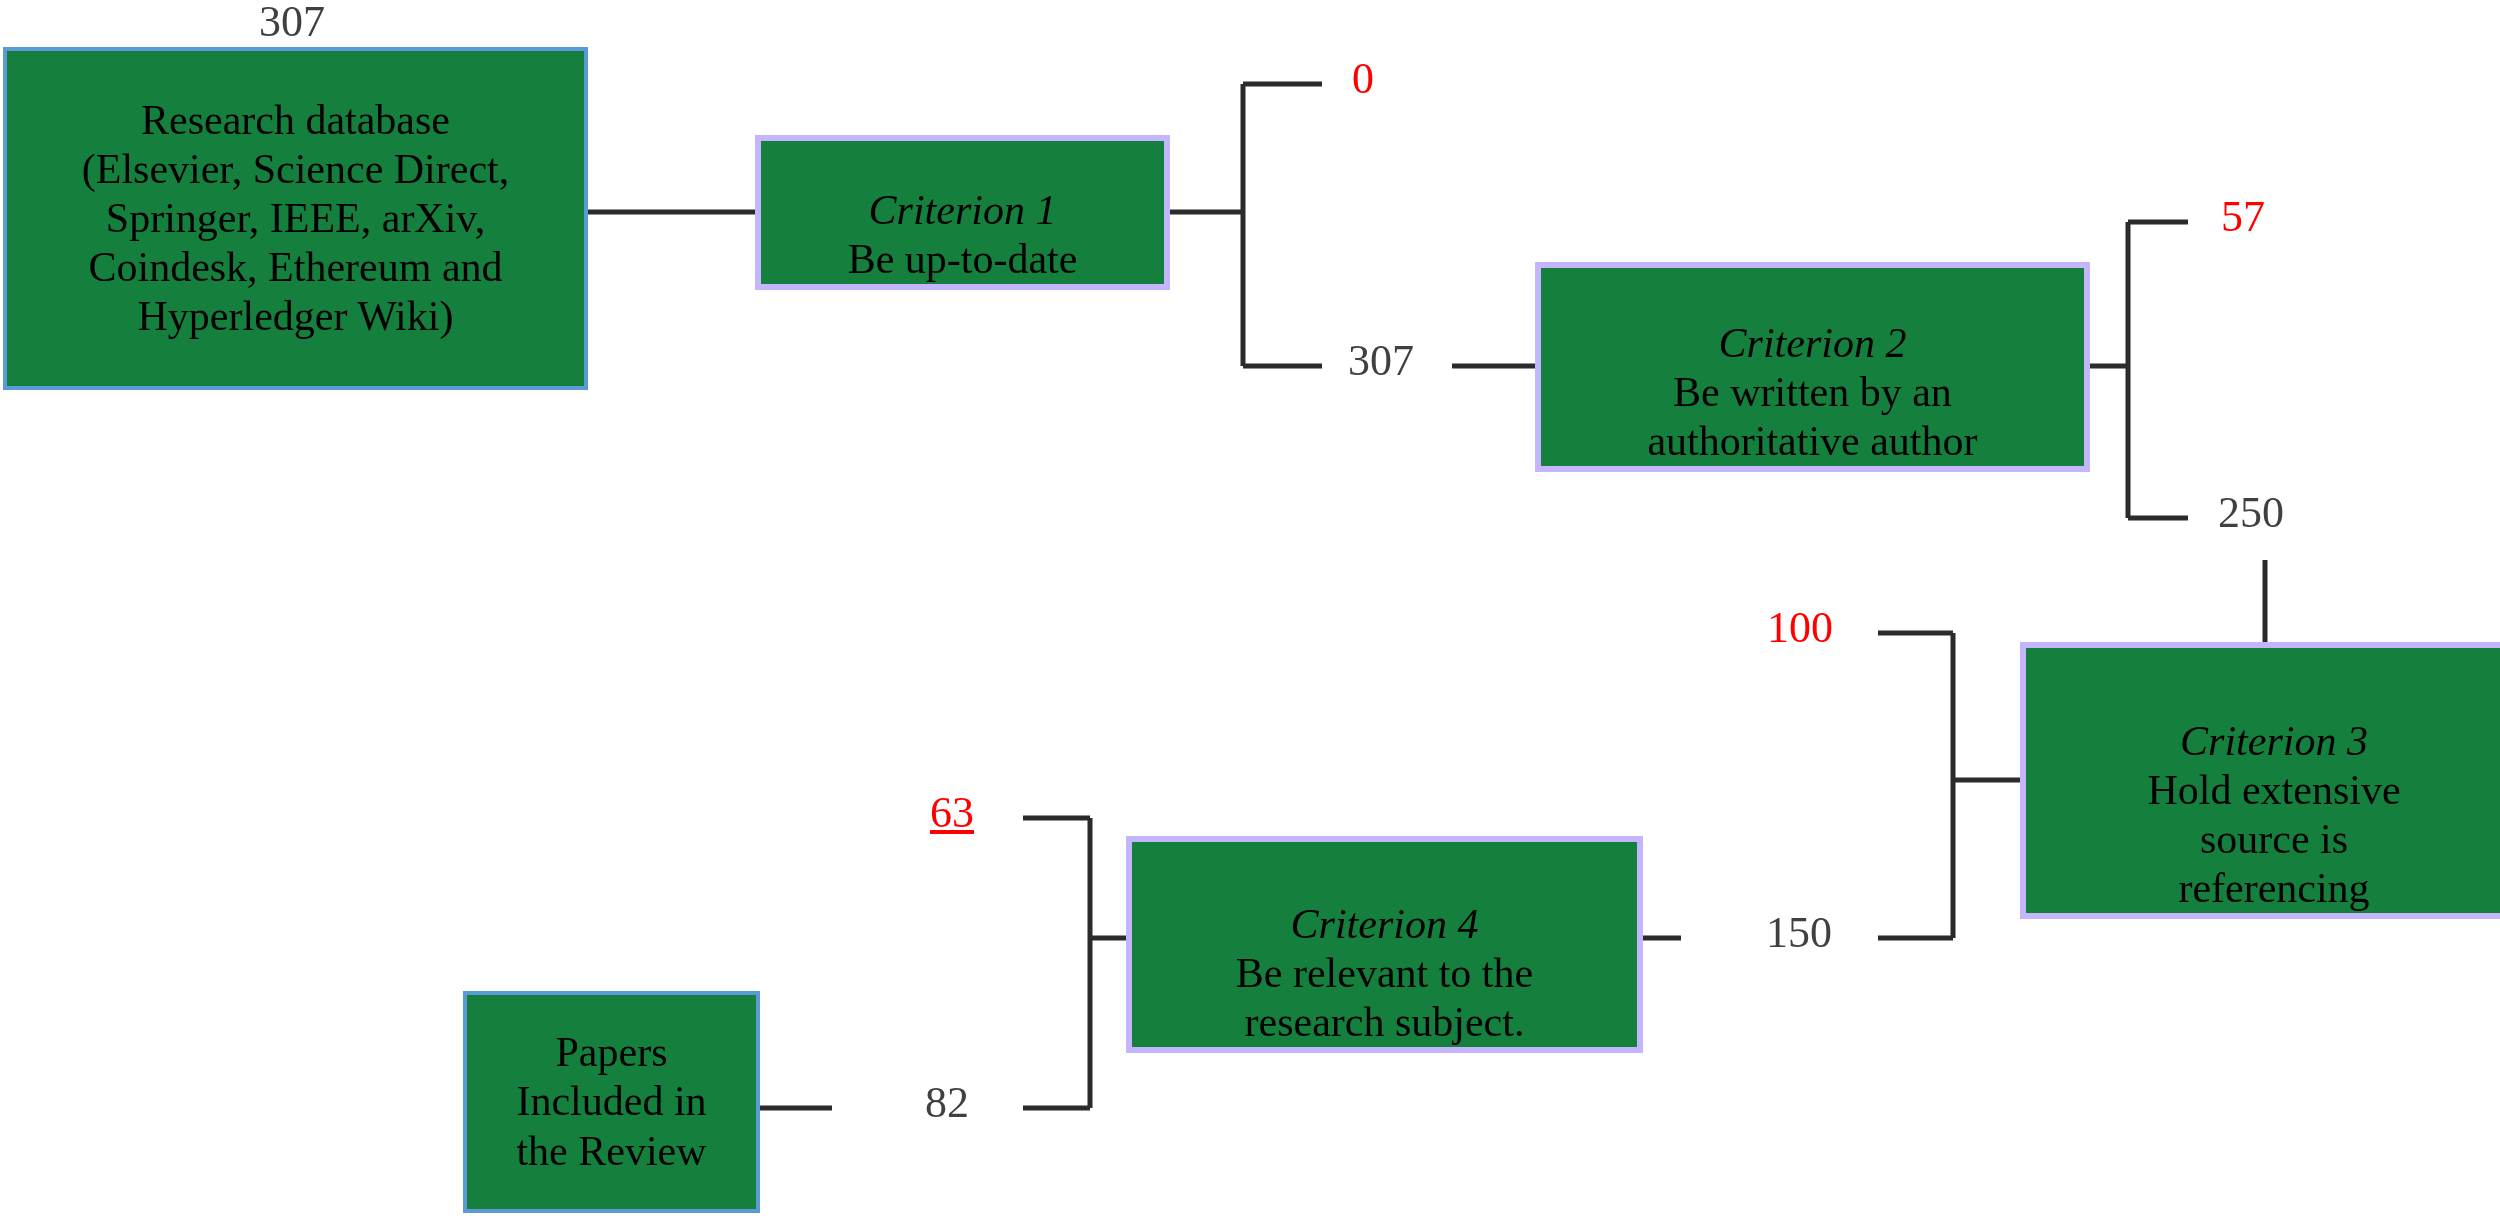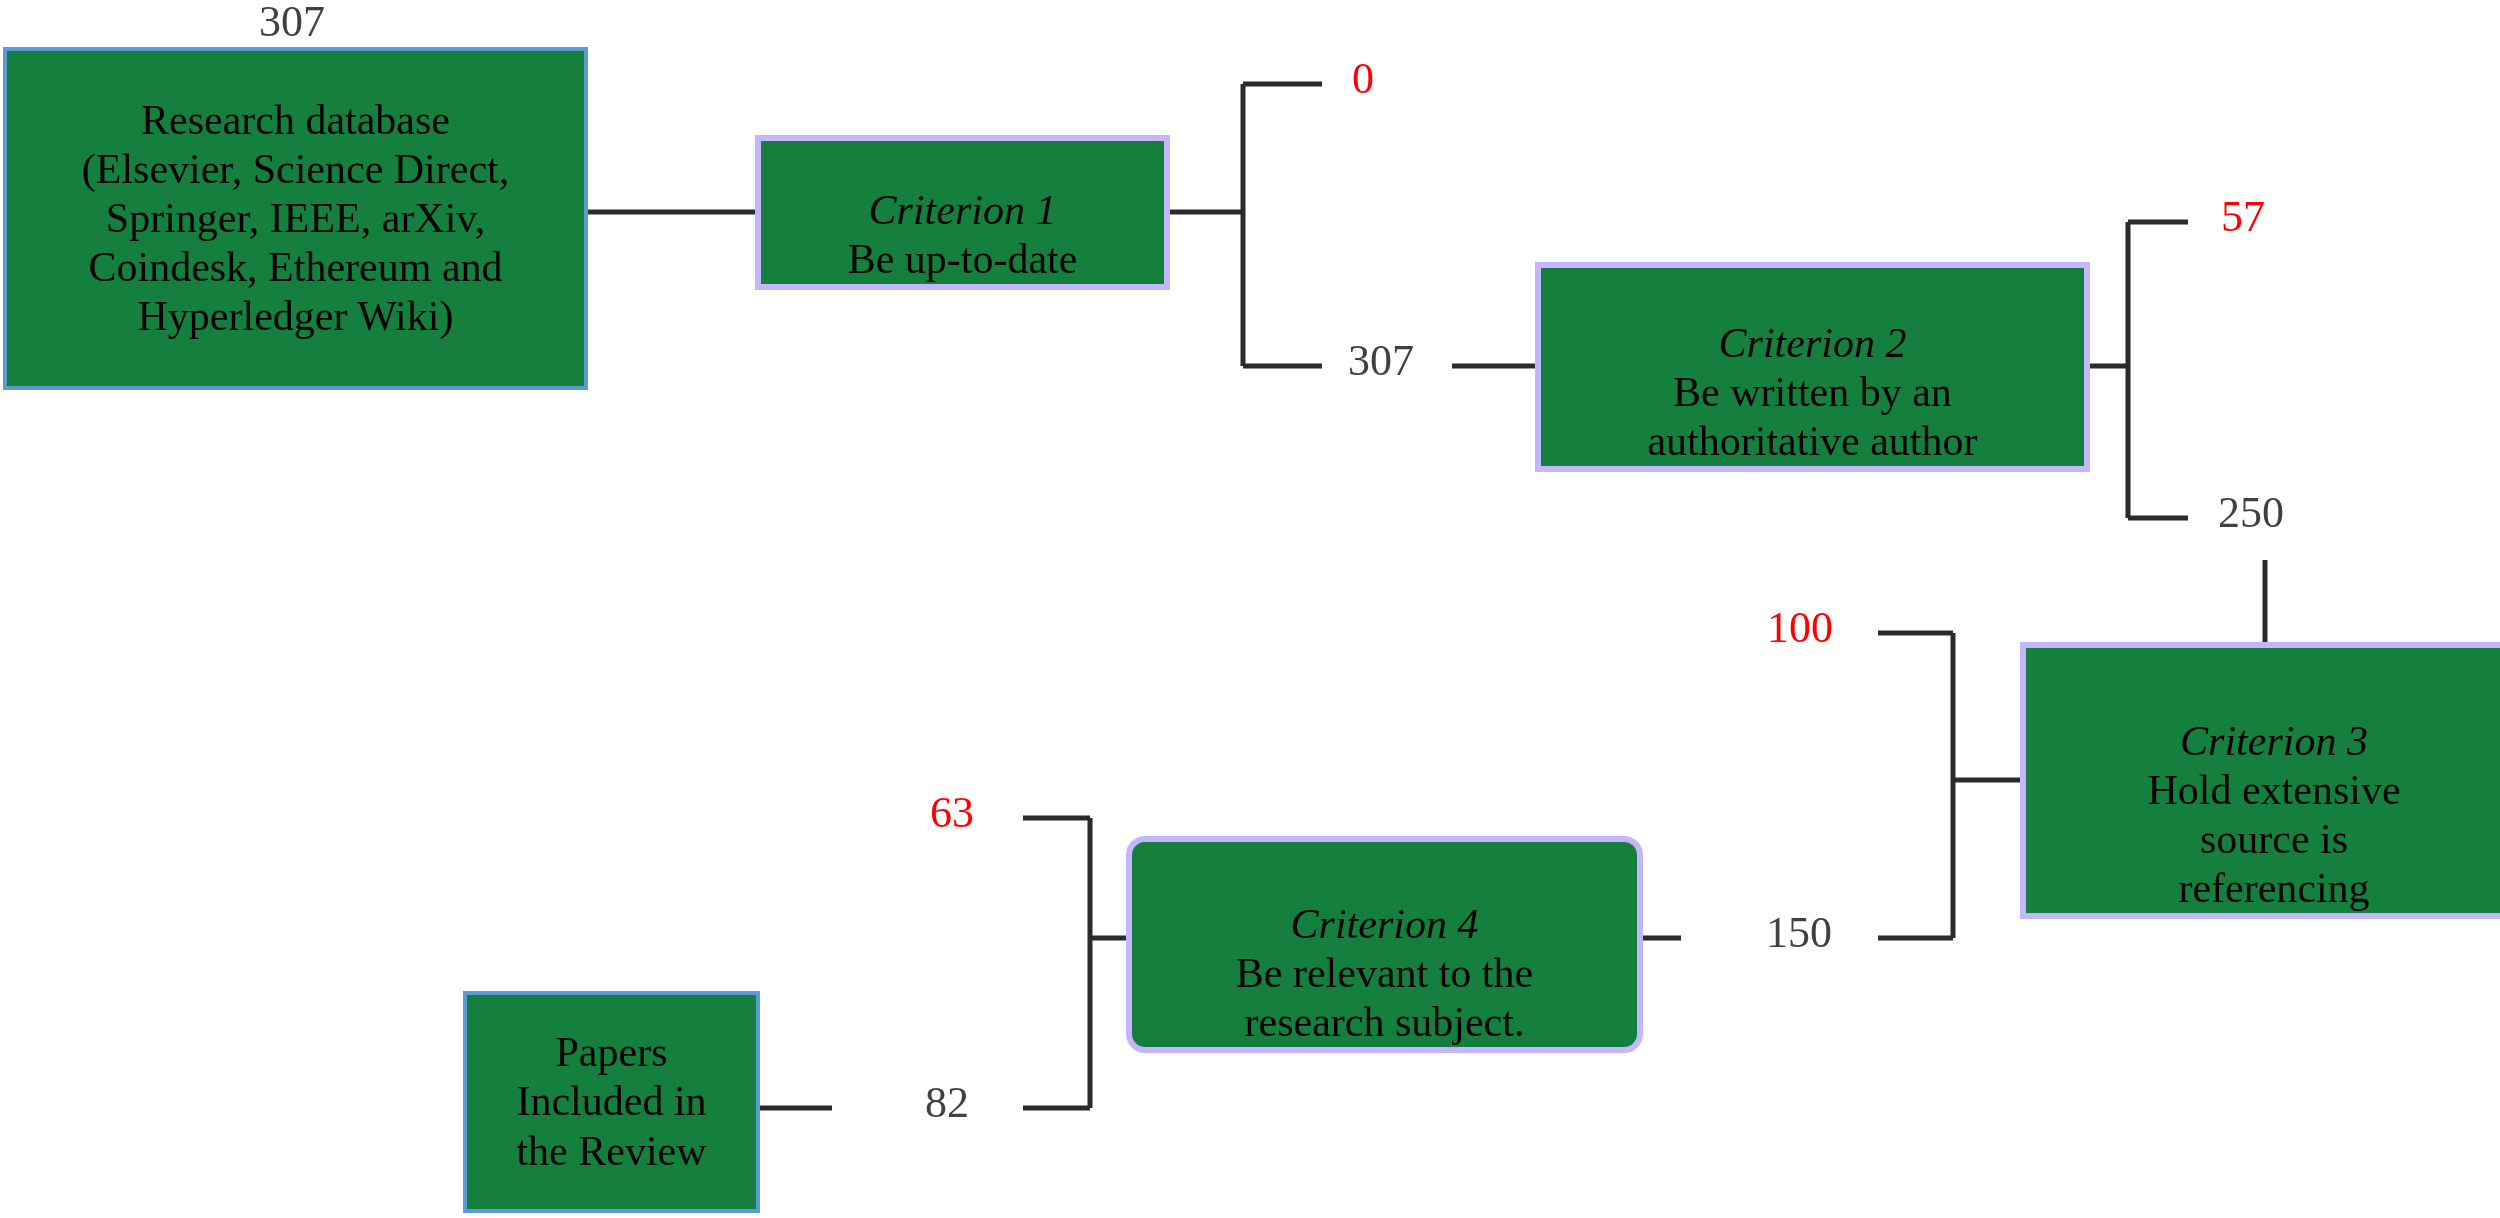--- a/index.html
+++ b/index.html
@@ -109,21 +109,21 @@
 authoritative author</div>
   </div>
 
   <div class="node red" style="left:2020px; top:642px; width:508px; height:277px; font-size:42px;">
     <div class="node-title">Criterion 3</div>
     <div class="node-body">Hold extensive
 source is
 referencing</div>
   </div>
 
-  <div class="node red" style="left:1126px; top:836px; width:517px; height:217px; font-size:42px;border-radius:19px;">
+  <div class="node red" style="left:1126px; top:836px; width:517px; height:217px; font-size:42px;">
     <div class="node-title">Criterion 4</div>
     <div class="node-body">Be relevant to the
 research subject.</div>
   </div>
 
   <div class="node blue" style="left:463px; top:991px; width:297px; height:222px; font-size:42px;">
     <div class="node-body">Papers
 Included in
 the Review</div>
   </div>
@@ -135,17 +135,17 @@
   <div class="label blue" style="left:1348px; top:339px; font-size:44px;">307</div>
 
   <div class="label red" style="left:2221px; top:195px; font-size:44px;">57</div>
 
   <div class="label blue" style="left:2218px; top:491px; font-size:44px;">250</div>
 
   <div class="label red" style="left:1767px; top:606px; font-size:44px;">100</div>
 
   <div class="label blue" style="left:1766px; top:911px; font-size:44px;">150</div>
 
-  <div class="label red" style="left:930px; top:791px; font-size:44px;">63</div>
+  <div class="label red" style="left:930px; top:791px; font-size:44px;text-decoration:underline;">63</div>
 
   <div class="label blue" style="left:925px; top:1081px; font-size:44px;">82</div>
 
 </div>
 
 </body></html>

